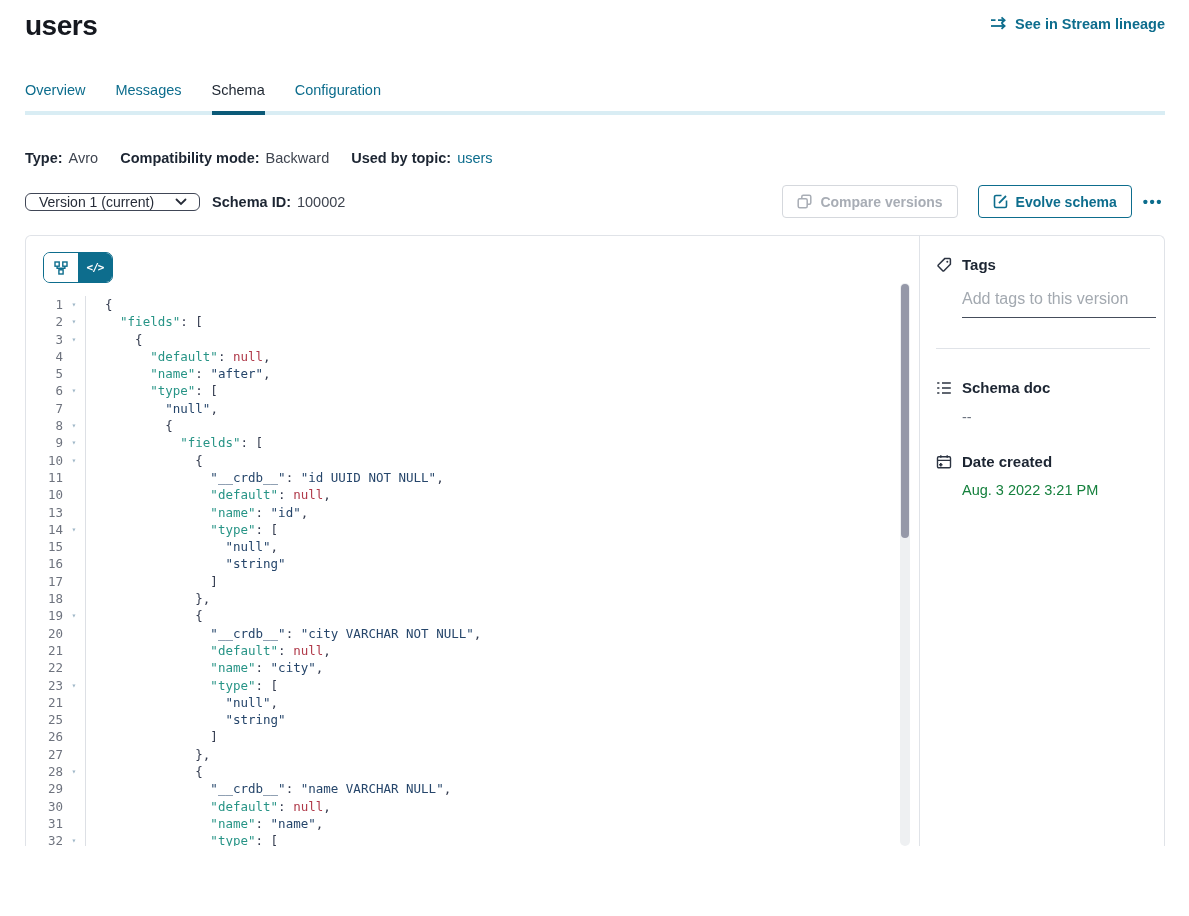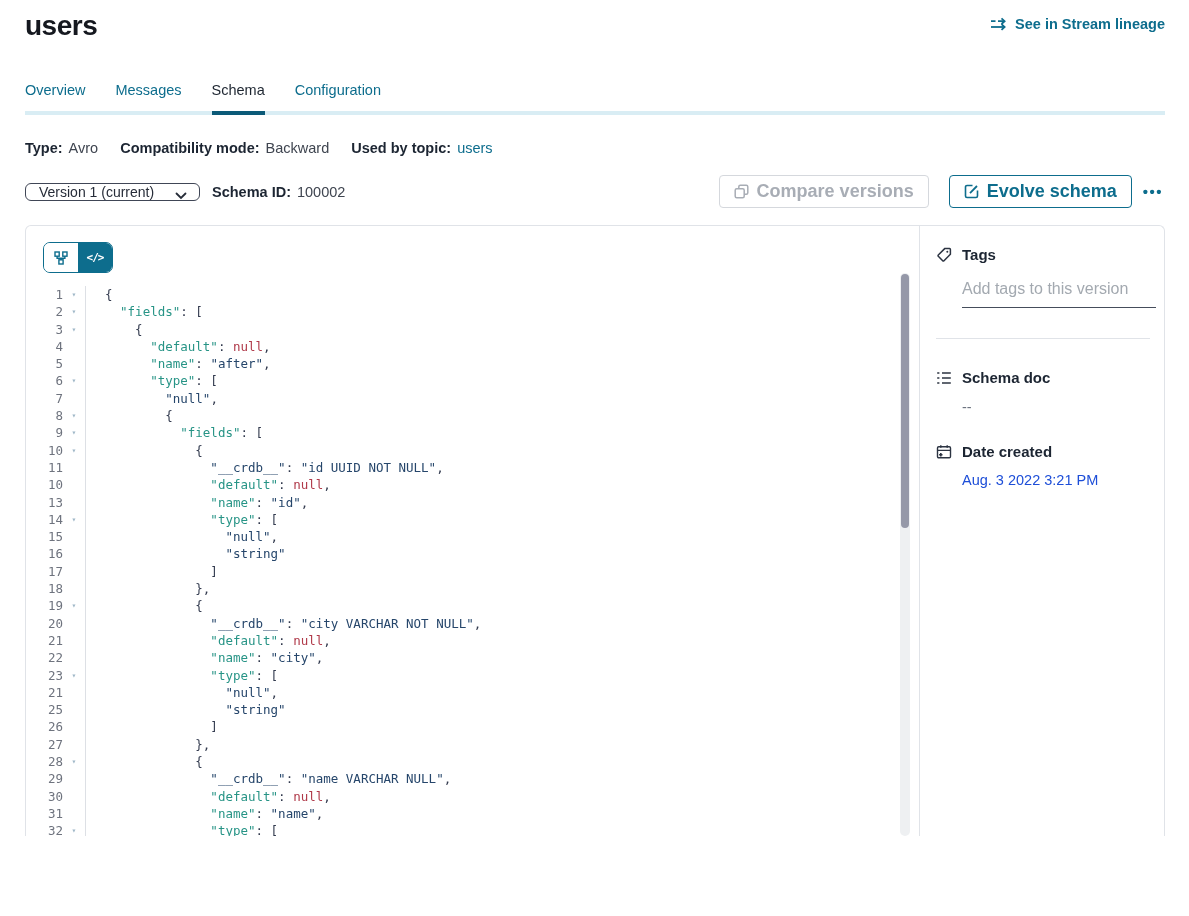--- a/index.html
+++ b/index.html
@@ -1,46 +1,46 @@
 <!DOCTYPE html>
 <html style="--accent: #0d6d8d; --tab_rail: #d9edf4; --tab_active: #0b5a78; --text_dark: #1c2532; --text_mid: #3f4550; --text_gray: #a3a9b0; --border: #e0e3e8; --select_border: #404656; --btn_disabled: #a8adb5; --btn_disabled_border: #d5d8dd; --code_key: #279486; --code_string: #26466b; --code_null: #b03a4a; --code_punct: #323a4e; --line_number: #6e737e; --fold: #a0b8c8; --scroll_thumb: #9598a8; --scroll_track: #eef0f2;"><head>
 <meta charset="utf-8">
 <style>
   html,body{margin:0;padding:0;background:#fff;width:1189px;height:916px;overflow:hidden;
     font-family:"Liberation Sans", sans-serif;color:var(--text_dark,#1c2532);}
   .wrap{padding:0 24px 0 25px;}
   
   .topbar{display:flex;justify-content:space-between;align-items:flex-start;padding-top:8px;}
   .title{font-size:28px;font-weight:700;letter-spacing:-0.5px;margin:0;line-height:36px;color:#15181f;}
-  .lineage{display:flex;align-items:center;gap:7px;color:var(--accent);font-weight:700;font-size:14.5px;
+  .lineage{display:flex;align-items:flex-start;gap:7px;color:var(--accent);font-weight:700;font-size:14.5px;
     margin-top:8px;cursor:pointer;text-decoration:none;}
   
   .tabs{display:flex;gap:30px;margin-top:38px;border-bottom:4px solid var(--tab_rail);}
   .tab{font-size:14.5px;color:var(--accent);padding-bottom:13px;margin-bottom:-4px;cursor:pointer;text-align:right;}
   .tab.active{color:#1d2530;border-bottom:4px solid var(--tab_active);font-weight:500;}
   
   .vk-row{display:flex;align-items:center;gap:26px;margin-top:33px;}
   .vk-btn{border:none;background:var(--accent);color:#fff;font-size:14.5px;padding:7px 14px;border-radius:6px;
     font-family:inherit;cursor:pointer;}
   .vk-link{background:none;border:none;color:var(--accent);font-size:14.5px;font-family:inherit;cursor:pointer;padding:0;}
   
-  .meta-row{display:flex;gap:22px;margin-top:25px;font-size:14.5px;}
+  .meta-row{display:flex;gap:22px;margin-top:35px;font-size:14.5px;}
   .meta-item{display:flex;gap:6px;}
   .meta-label{font-weight:700;color:#1c2532;}
   .meta-value{color:var(--text_mid);text-align:right;}
   .meta-value.link{color:var(--accent);cursor:pointer;}
   
   .version-row{display:flex;align-items:center;margin-top:19px;}
-  .select{display:flex;align-items:flex-end;justify-content:space-between;width:175px;height:18px;
+  .select{display:flex;align-items:center;justify-content:space-between;width:175px;height:18px;
     border:1px solid var(--select_border);border-radius:6px;padding:0 12px 0 13px;font-size:14px;color:#262c38;
     cursor:pointer;box-sizing:border-box;}
   .schema-id{margin-left:12px;font-size:14.5px;display:flex;gap:6px;}
   .spacer{flex:1;}
   .btn{display:flex;align-items:center;gap:8px;height:33px;padding:0 14px;border-radius:4px;background:#fff;
-    font-size:18px;font-weight:700;font-family:inherit;cursor:pointer;box-sizing:border-box;}
+    font-size:14px;font-weight:700;font-family:inherit;cursor:pointer;box-sizing:border-box;}
   .btn.disabled{color:var(--btn_disabled);border:1px solid var(--btn_disabled_border);cursor:default;}
   .btn.outline{color:var(--accent);border:1px solid var(--accent);margin-left:20px;}
   .more{border:none;background:none;color:var(--accent);font-size:15px;font-weight:700;letter-spacing:1.5px;
     margin-left:9px;cursor:pointer;padding:0 2px;line-height:10px;}
   
   .panel{display:flex;margin-top:17px;border:1px solid var(--border);border-bottom:none;
     border-radius:6px 6px 0 0;height:611px;box-sizing:border-box;overflow:hidden;}
   .code-pane{flex:1;min-width:0;position:relative;padding-top:16px;}
   .view-toggle{display:inline-flex;margin-left:17px;border:1px solid var(--accent);border-radius:7px;overflow:hidden;height:29px;}
   .vt{width:34px;border:none;background:#fff;color:var(--accent);display:flex;align-items:center;justify-content:center;
@@ -61,21 +61,21 @@
   .sb-track{position:absolute;top:47px;bottom:0;right:9px;width:10px;background:var(--scroll_track);border-radius:6px;}
   .sb-thumb{position:absolute;top:1px;left:1px;width:8px;height:254px;background:var(--scroll_thumb);border-radius:4px;cursor:grab;}
   
   .side{width:245px;flex:none;border-left:1px solid var(--border);padding:20px 14px 0 16px;box-sizing:border-box;}
   .side-head{display:flex;align-items:center;gap:10px;font-size:15px;font-weight:700;color:#1c2532;}
   .side-head svg{flex:none;color:#2c3442;}
   .tag-input{display:block;width:194px;border:none;border-bottom:1px solid #454d5b;font-family:inherit;
     font-size:16px;color:#30363f;padding:0 0 9px 0;margin:17px 0 0 26px;outline:none;background:transparent;}
   .tag-input::placeholder{color:var(--text_gray);}
   .side-divider{border:none;border-top:1px solid var(--border);margin:30px 0 0 0;}
-  .side-value{margin:13px 0 0 26px;font-size:14.5px;color:#1d4ed8;}
+  .side-value{margin:13px 0 0 26px;font-size:14.5px;color:#15803d;}
   .side-value.dim{color:#6d7480;}
   .mt30{margin-top:30px;}
   .mt28{margin-top:28px;}
 </style>
 </head>
 <body>
 
 <div class="wrap">
 
   <div class="topbar">

